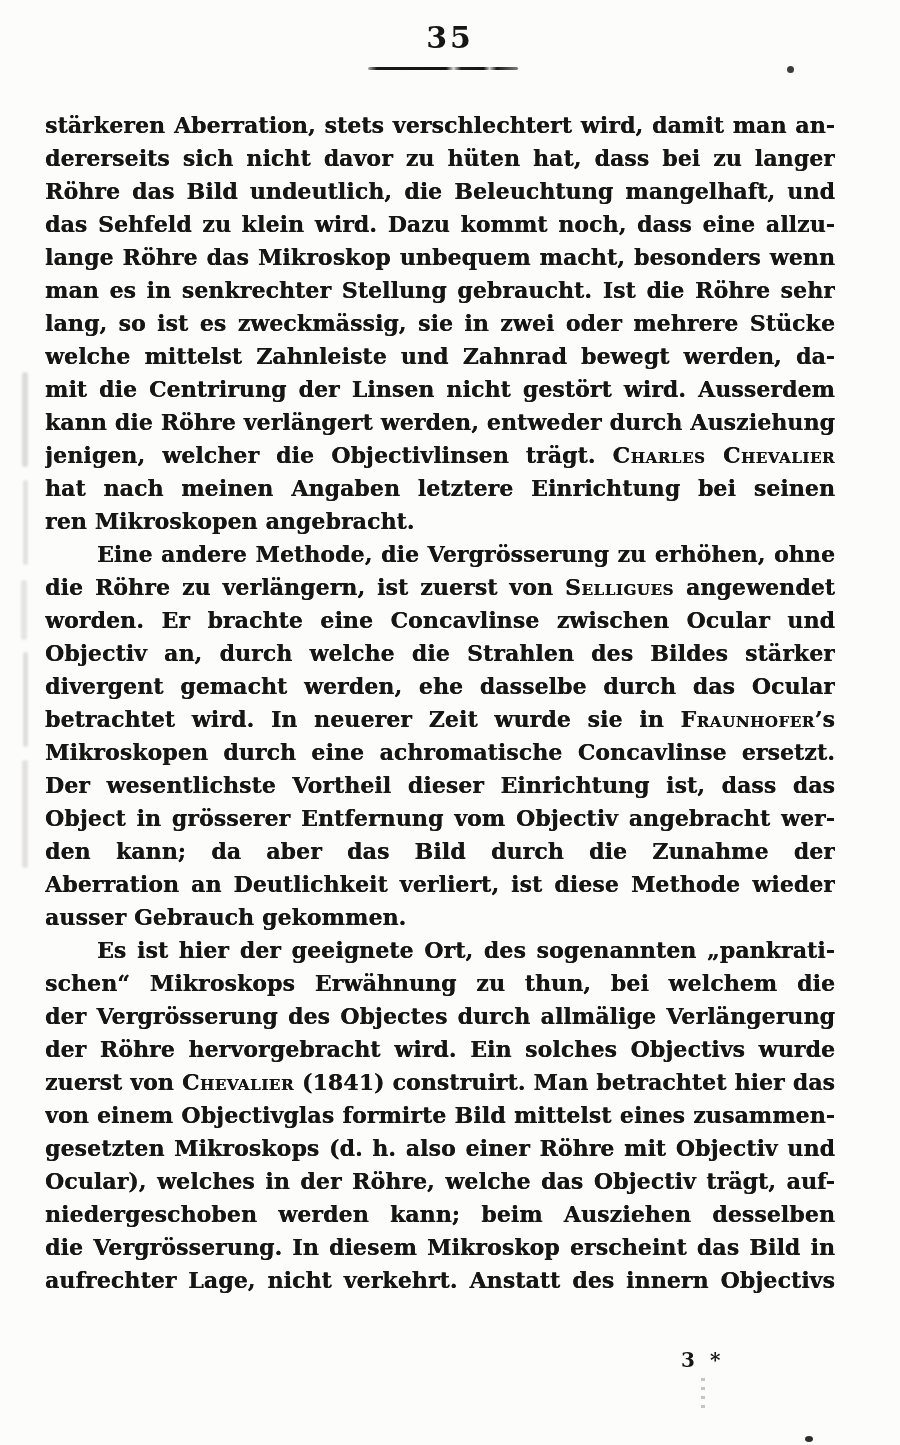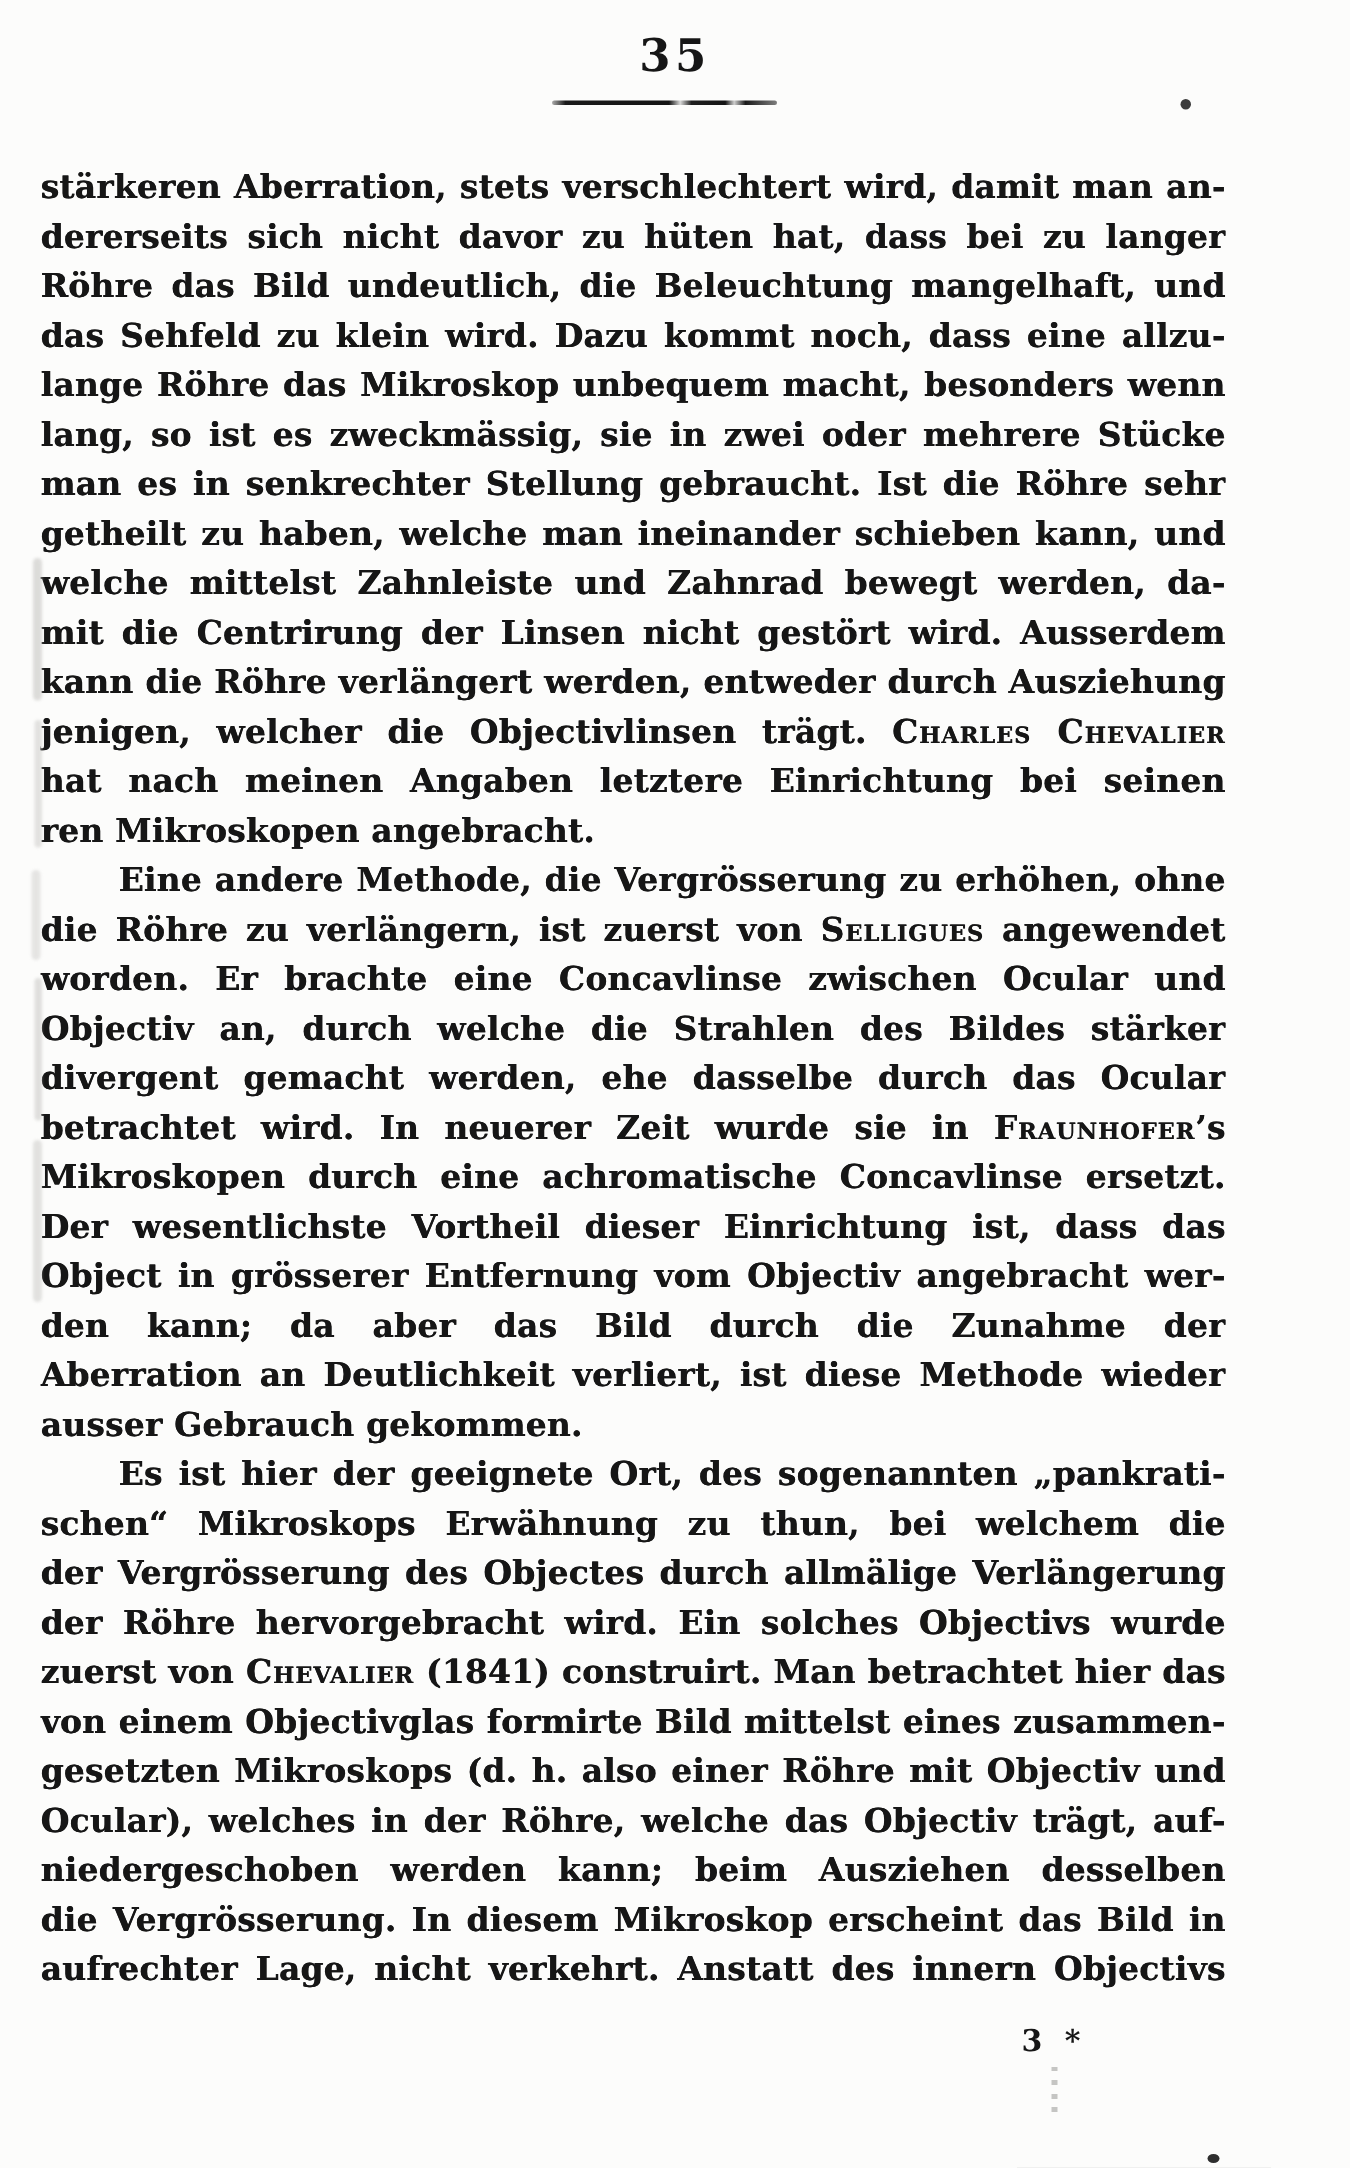--- a/index.html
+++ b/index.html
@@ -33,21 +33,21 @@
     width:150px;height:2.5px;
     border-radius:2px;
     background:linear-gradient(90deg,
       rgba(22,22,22,.35) 0%, #1a1a1a 6%, #141414 52%,
       rgba(22,22,22,.15) 57%, #1f1f1f 62%, #141414 77%,
       rgba(22,22,22,.2) 81%, #1a1a1a 86%, rgba(22,22,22,.55) 100%);
   }
   
   .text-block{
     position:absolute;
-    top:109px;left:27px;
+    top:109px;left:45px;
     width:790px;
   }
   .line{
     height:33px;
     line-height:33px;
     font-size:22px;
     font-weight:700;
     text-align:justify;
     text-align-last:justify;
     white-space:normal;
@@ -92,23 +92,22 @@
   <div class="header-rule"></div>
   <div class="speck speck-top-right"></div>
 
   <div class="text-block">
       <div class="paragraph">
         <div class="line"><span>stärkeren Aberration, stets verschlechtert wird, damit man an-</span></div>
         <div class="line"><span>dererseits sich nicht davor zu hüten hat, dass bei zu langer</span></div>
         <div class="line"><span>Röhre das Bild undeutlich, die Beleuchtung mangelhaft, und</span></div>
         <div class="line"><span>das Sehfeld zu klein wird. Dazu kommt noch, dass eine allzu-</span></div>
         <div class="line"><span>lange Röhre das Mikroskop unbequem macht, besonders wenn</span></div>
+        <div class="line"><span>man es in senkrechter Stellung gebraucht. Ist die Röhre sehr</span></div>
         <div class="line"><span>lang, so ist es zweckmässig, sie in zwei oder mehrere Stücke</span></div>
-        <div class="line"><span>man es in senkrechter Stellung gebraucht. Ist die Röhre sehr</span></div>
-        <div class="line"><span>getheilt zu haben, welche man ineinander schieben kann, und</span></div>
         <div class="line"><span>welche mittelst Zahnleiste und Zahnrad bewegt werden, da-</span></div>
         <div class="line"><span>mit die Centrirung der Linsen nicht gestört wird. Ausserdem</span></div>
         <div class="line"><span>kann die Röhre verlängert werden, entweder durch Ausziehung</span></div>
         <div class="line"><span>jenigen, welcher die Objectivlinsen trägt. </span><span class="sc">Charles Chevalier</span></div>
         <div class="line"><span>hat nach meinen Angaben letztere Einrichtung bei seinen grösse-</span></div>
         <div class="line short"><span>ren Mikroskopen angebracht.</span></div>
       </div>
       <div class="paragraph">
         <div class="line indent"><span>Eine andere Methode, die Vergrösserung zu erhöhen, ohne</span></div>
         <div class="line"><span>die Röhre zu verlängern, ist zuerst von </span><span class="sc">Selligues</span><span> angewendet</span></div>

